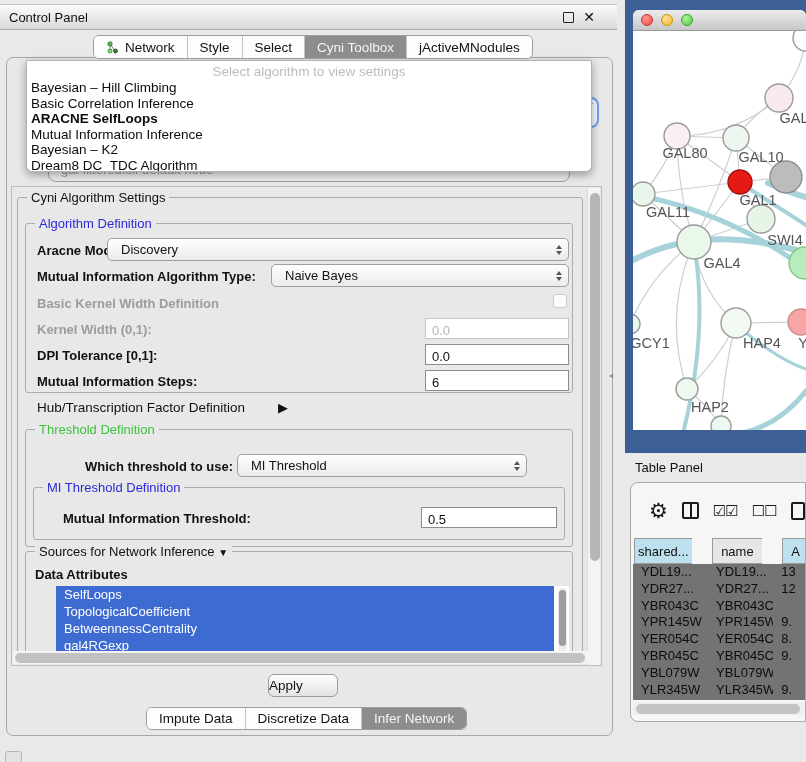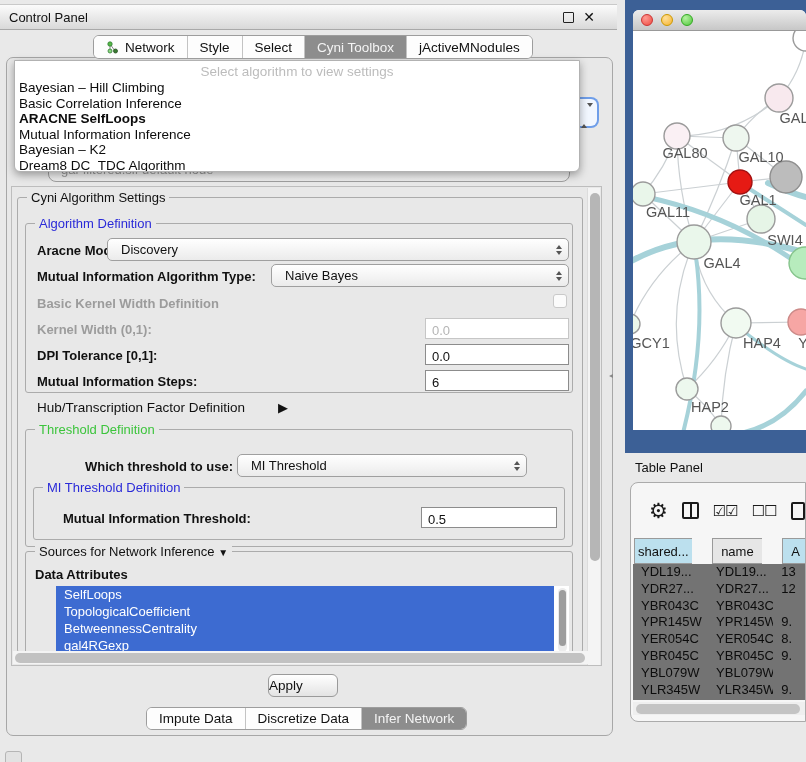--- a/index.html
+++ b/index.html
@@ -27,21 +27,21 @@
     border:1px solid #a7a7a7; border-radius:7px; background:#e8e8e8; }
 
   
   .node-combo { position:absolute; left:48px; top:156px; width:522px; height:26px;
     border:1px solid #9f9f9f; border-radius:8px; background:linear-gradient(#fcfcfc,#ececec);
     font-size:13px; color:#9a9a9a; display:flex; align-items:center; padding-left:12px; z-index:3; }
   .combo-frag { position:absolute; left:578px; top:97px; width:21px; height:31px; z-index:3;
     border:2px solid #6f9ee9; border-left:none; border-radius:0 8px 8px 0; background:#f2f7ff; }
 
   
-  .algo-popup { position:absolute; left:14px; top:60px; width:566px; height:112px; background:#fff;
+  .algo-popup { position:absolute; left:26px; top:60px; width:566px; height:112px; background:#fff;
     border:1px solid #b2b2b2; border-radius:0 0 6px 6px; box-shadow:0 3px 9px rgba(0,0,0,.35); z-index:5; overflow:hidden; }
   .algo-placeholder { font-size:13.5px; color:#bcbcbc; text-align:center; padding-top:3px; height:19px; }
   .algo-item { font-size:13.5px; color:#0c0c0c; height:15.5px; line-height:15.5px; padding-left:4px; white-space:nowrap; }
   .algo-item.bold { font-weight:bold; }
 
   
   .settings-viewport { position:absolute; left:11px; top:186px; width:591px; height:480px;
     border:1px solid #bdbdbd; background:#e8e8e8; overflow:hidden; }
   .vscroll { position:absolute; right:1px; top:1px; width:13px; height:478px; background:#f4f4f4; border-left:1px solid #dcdcdc; }
   .vscroll .thumb { position:absolute; left:1.5px; top:5px; width:10px; height:368px; background:#b6b6b6; border-radius:6px; }

